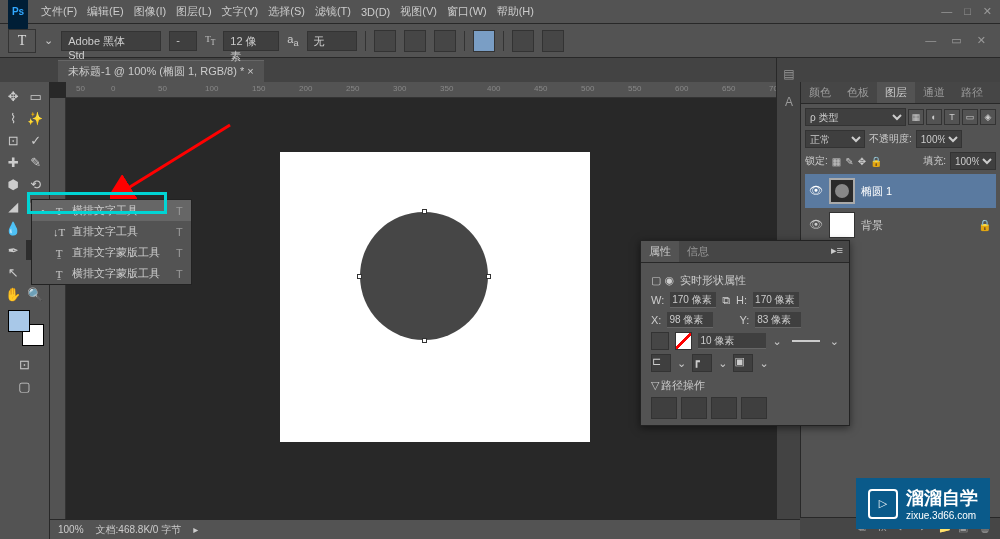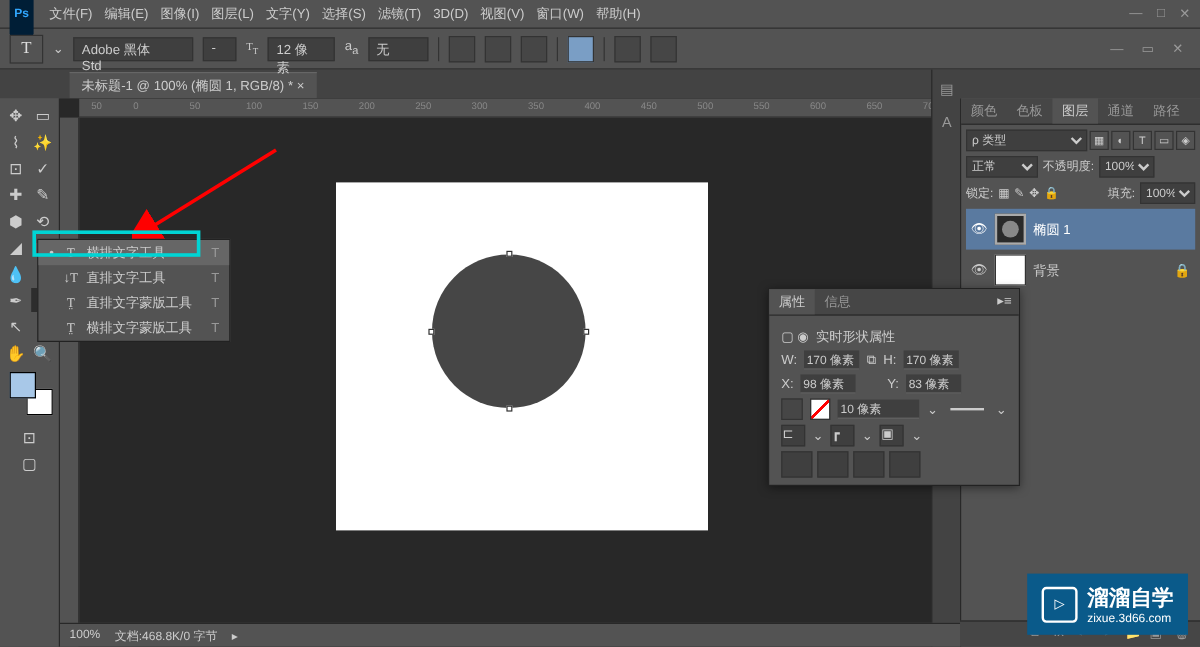--- a/index.html
+++ b/index.html
@@ -370,20 +370,21 @@
       <span>⌄</span>
     </div>
     <div class="props-row">
       <div class="stroke-swatch" style="width:20px;background:#3f3f3f">⊏</div>
       <span>⌄</span>
       <div class="stroke-swatch" style="width:20px;background:#3f3f3f">┏</div>
       <span>⌄</span>
       <div class="stroke-swatch" style="width:20px;background:#3f3f3f">▣</div>
       <span>⌄</span>
     </div>
+    <div class="props-section"><span class="collapse-arrow">▽</span><span>路径操作</span></div>
     <div class="path-ops">
       <div class="path-op-btn"></div>
       <div class="path-op-btn"></div>
       <div class="path-op-btn"></div>
       <div class="path-op-btn"></div>
     </div>
   </div>
 </div>
 
 <div class="statusbar">

